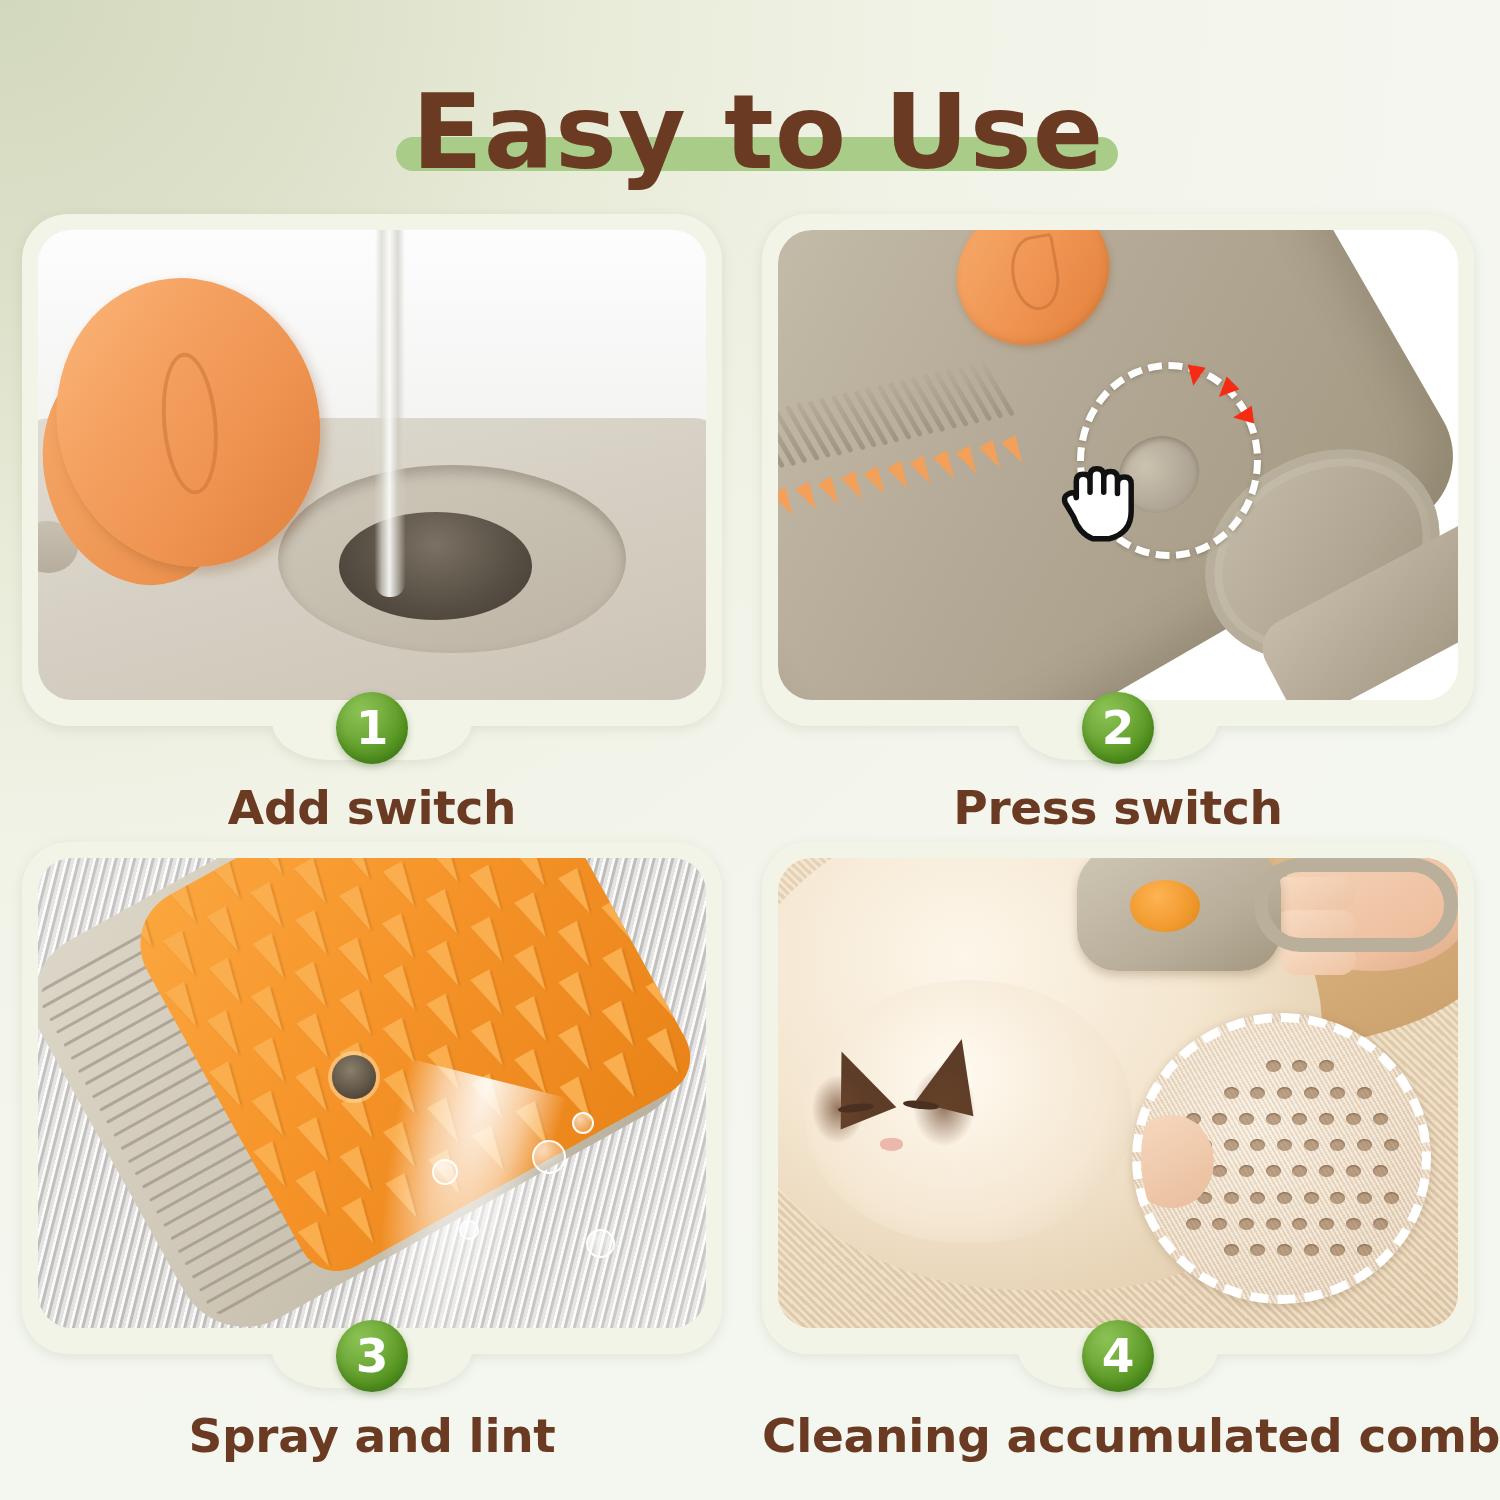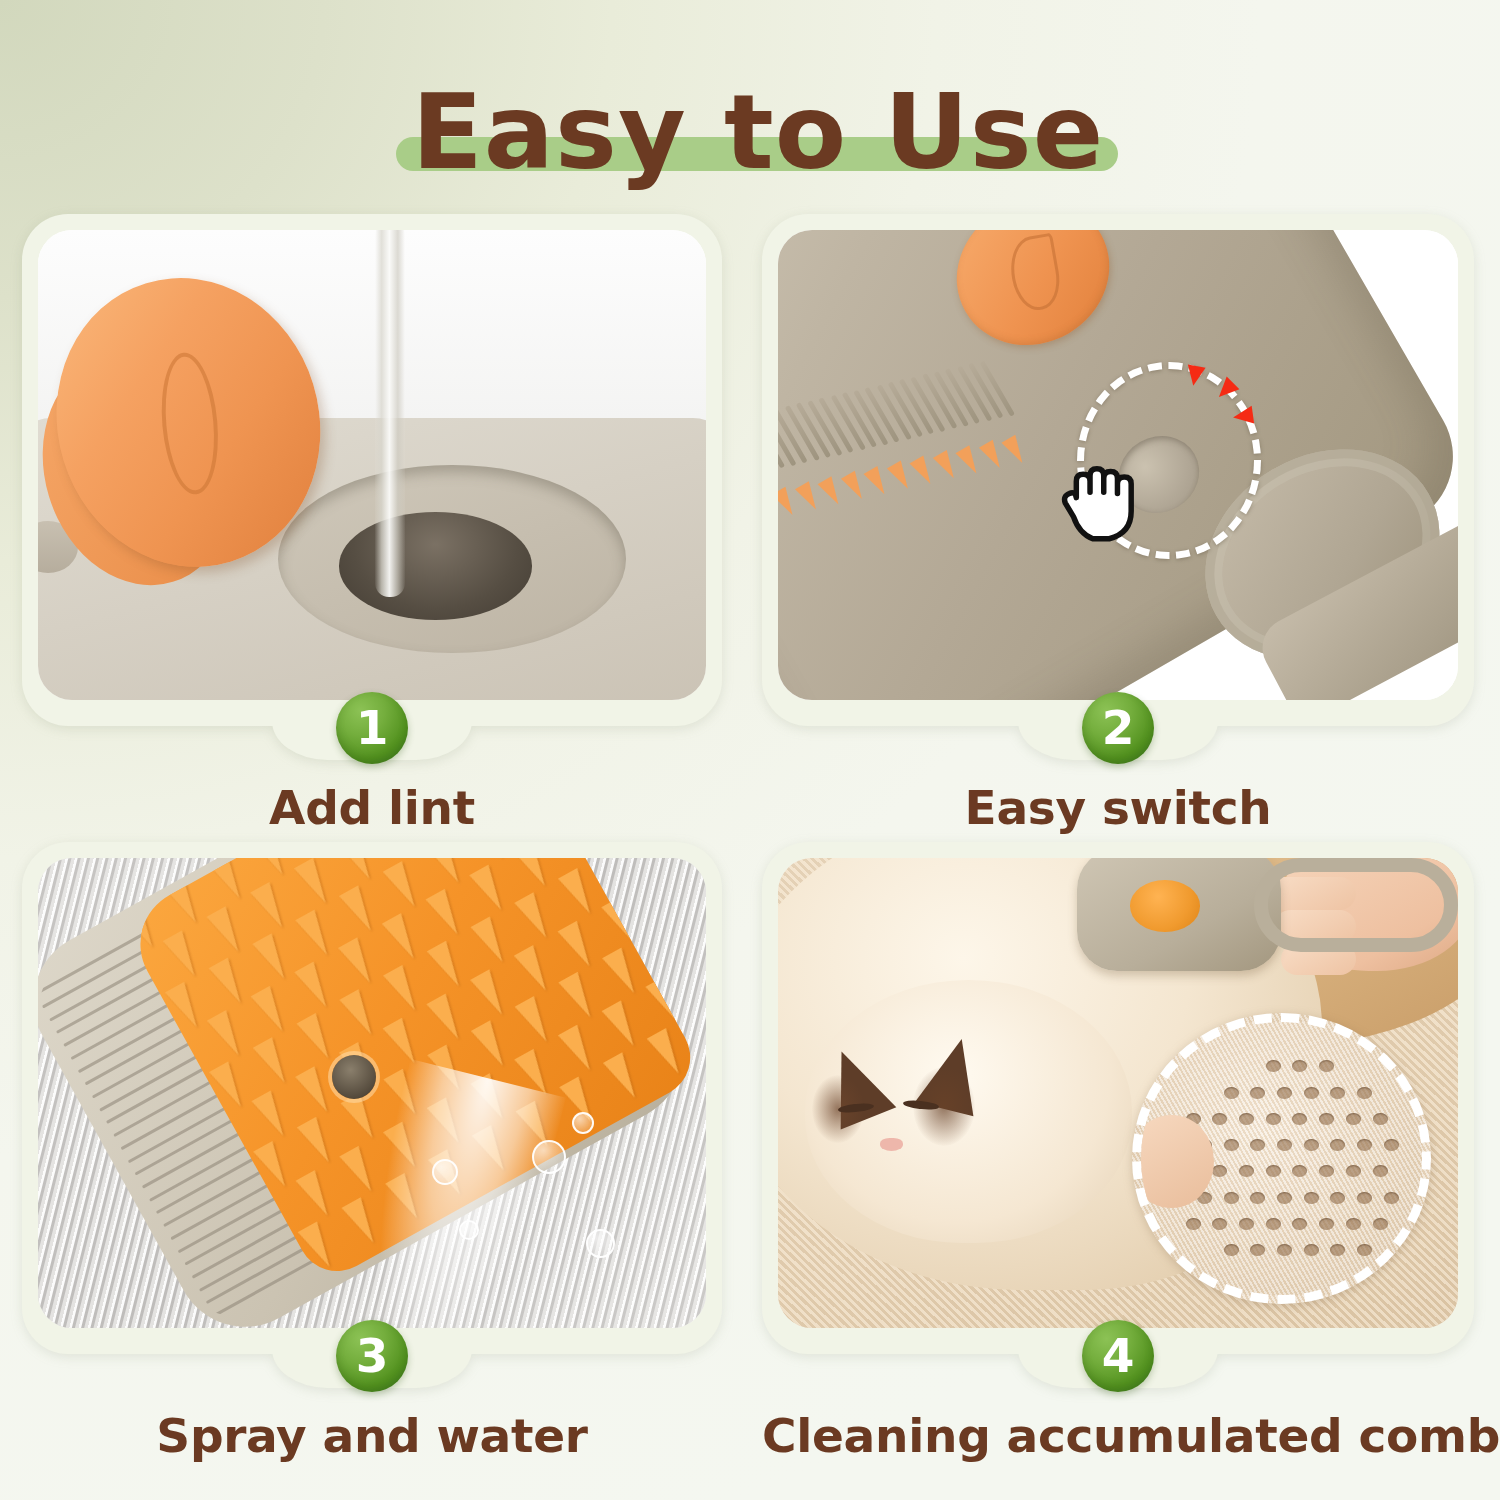--- a/index.html
+++ b/index.html
@@ -503,21 +503,21 @@
         <div class="ph1-hole-inner"></div>
         <div class="ph1-smallhole"></div>
         <div class="ph1-stream"></div>
         <div class="ph1-plug2"></div>
         <div class="ph1-plug"></div>
       </div>
 
       <div class="badge">
         <span>1</span>
       </div>
-      <div class="caption">Add lint</div>
+      <div class="caption">Add switch</div>
     </div>
 
     <div class="panel p1">
       <div class="card-frame">
         <div class="frame-bump bump-left"></div>
       </div>
 
       <div class="photo">
         <div class="ph2-bg"></div>
         <div class="ph2-body"></div>
@@ -570,21 +570,21 @@
                    L34 20 Q34 15 39 15 Q44 15 44 20 L44 31
                    L44 24 Q44 19 49 19 Q54 19 54 24 L54 44
                    Q54 60 38 64 L26 64 Q16 60 12 48 L6 38
                    Q4 33 9 31 Q13 29 14 34 Z" fill="#ffffff" stroke="#111111" stroke-width="4" stroke-linejoin="round"></path>
         </svg>
       </div>
 
       <div class="badge">
         <span>2</span>
       </div>
-      <div class="caption">Easy switch</div>
+      <div class="caption">Press switch</div>
     </div>
 
     <div class="panel p2">
       <div class="card-frame">
         <div class="frame-bump bump-left"></div>
       </div>
 
       <div class="photo">
         <div class="ph3-fur"></div>
         <div class="ph3-head">
@@ -697,21 +697,21 @@
         <div class="bub" style="left:74%; top:60%; width:34px; height:34px;"></div>
         <div class="bub" style="left:80%; top:54%; width:22px; height:22px;"></div>
         <div class="bub" style="left:59%; top:64%; width:26px; height:26px;"></div>
         <div class="bub" style="left:63%; top:77%; width:20px; height:20px;"></div>
         <div class="bub" style="left:82%; top:79%; width:29px; height:29px;"></div>
       </div>
 
       <div class="badge">
         <span>3</span>
       </div>
-      <div class="caption">Spray and water</div>
+      <div class="caption">Spray and lint</div>
     </div>
 
     <div class="panel p3">
       <div class="card-frame">
         <div class="frame-bump bump-left"></div>
       </div>
 
       <div class="photo">
         <div class="ph4-carpet"></div>
         <div class="ph4-backfur"></div>

